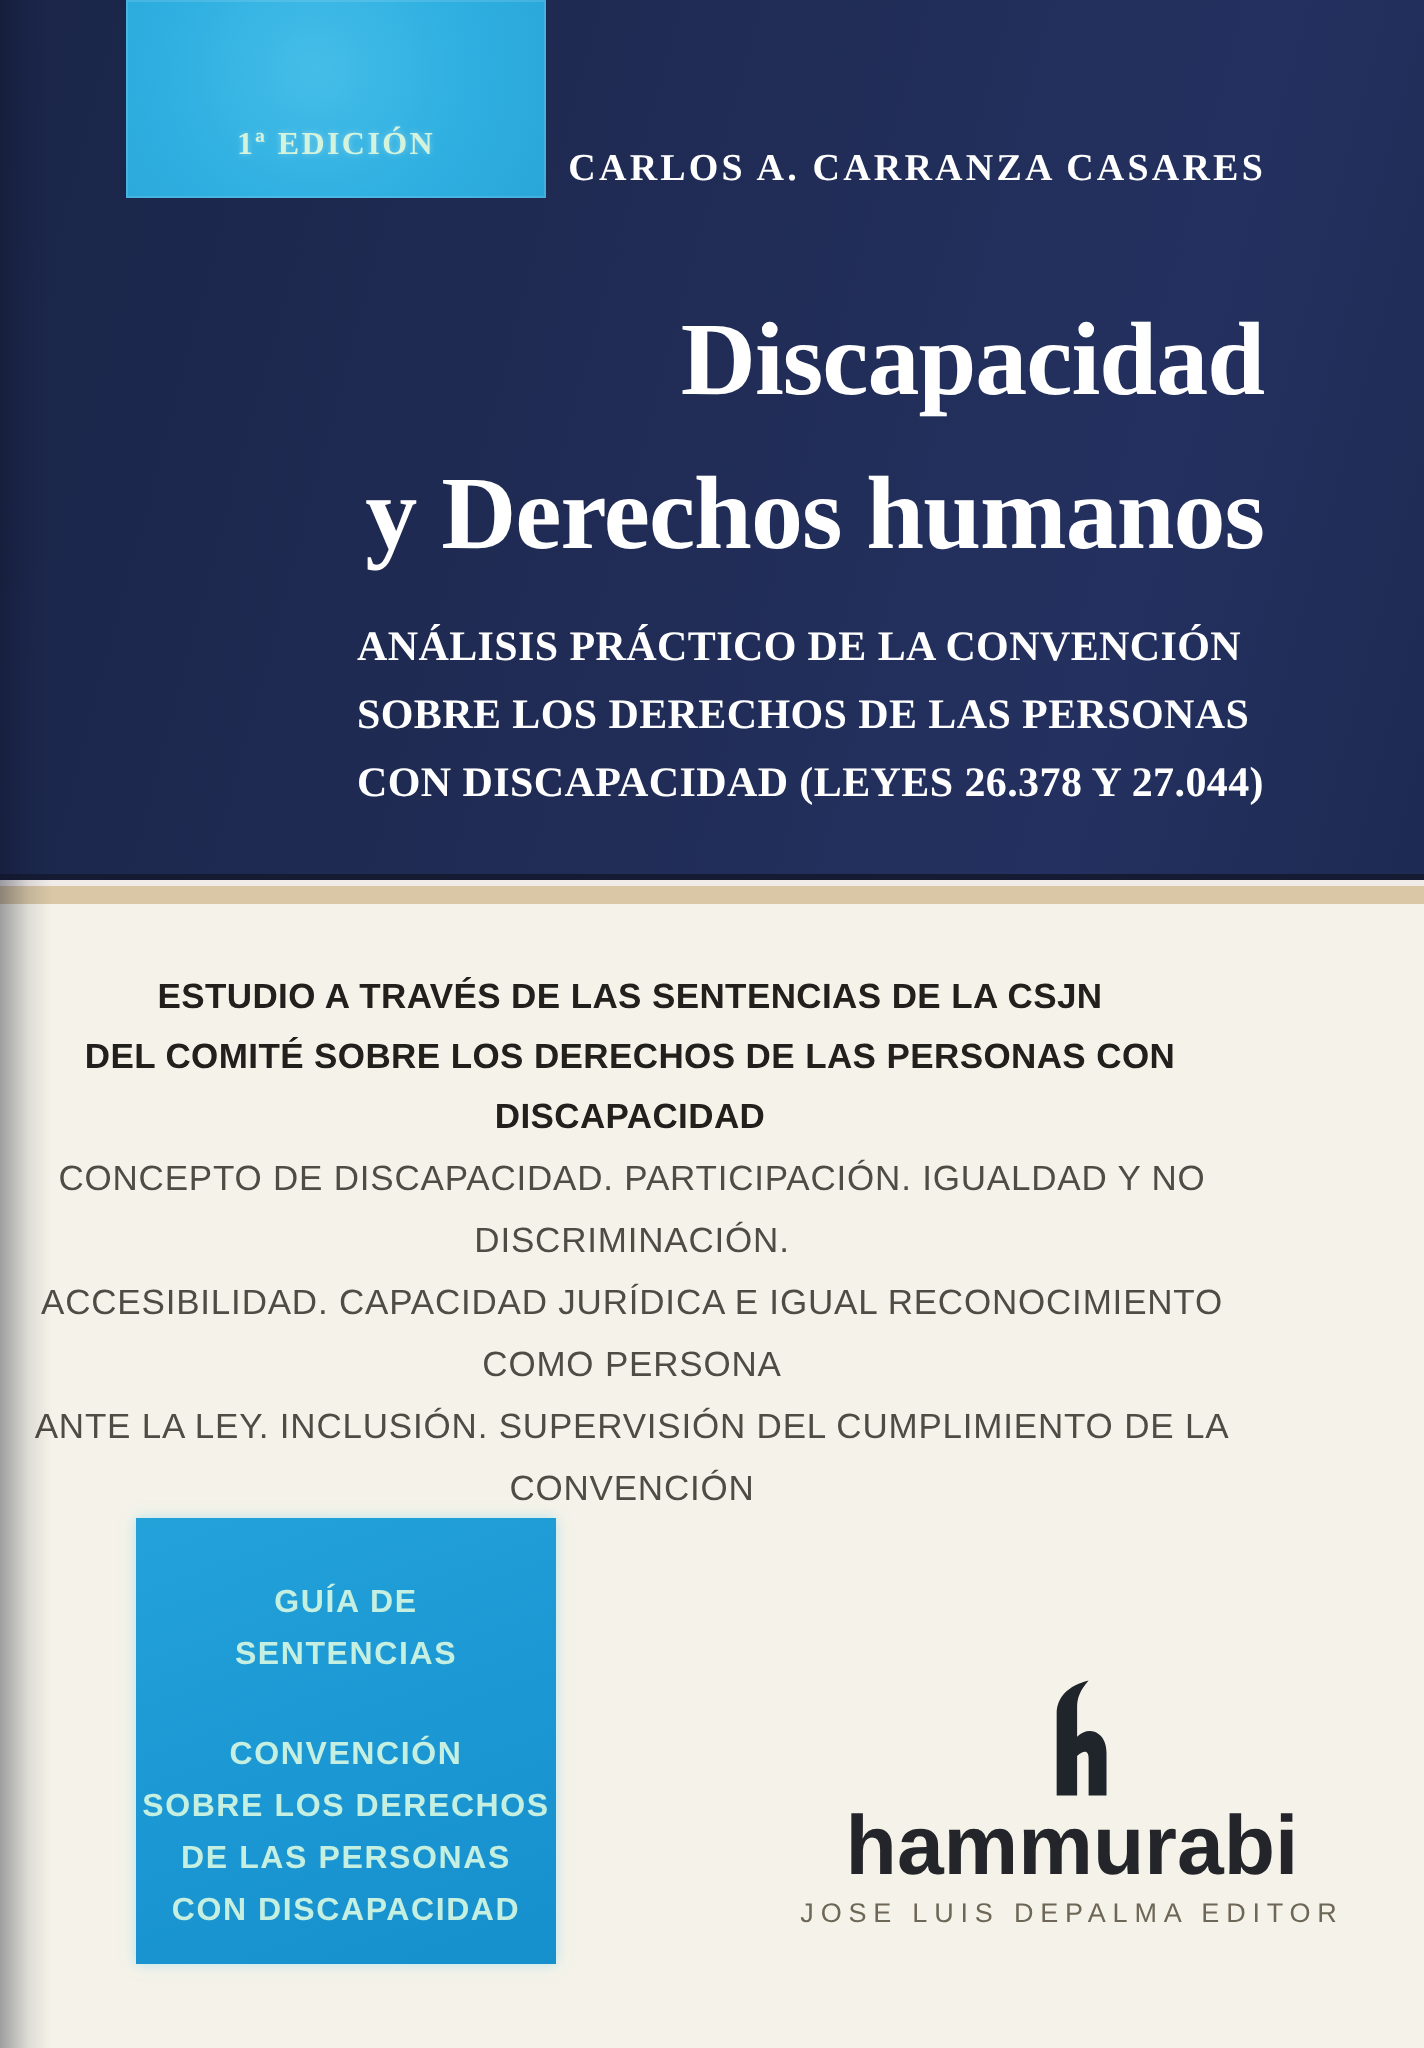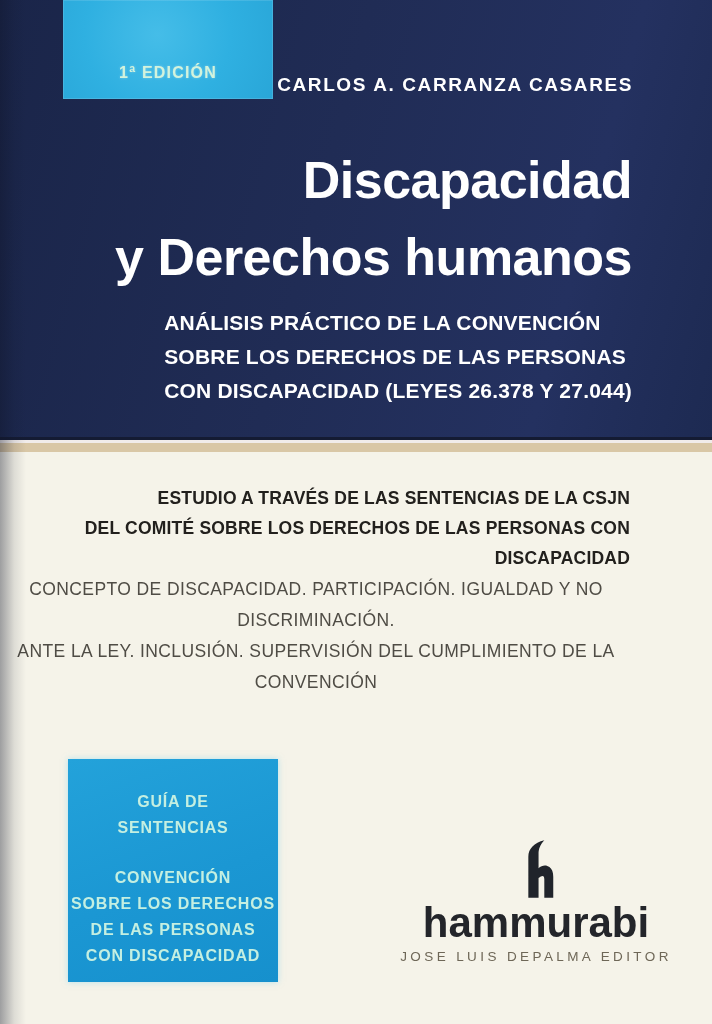--- a/index.html
+++ b/index.html
@@ -11,20 +11,21 @@
   .page{
     position:relative; width:712px; height:1024px; overflow:hidden;
     background:var(--cream);
     font-family:"Liberation Sans", sans-serif;
     margin:0 auto;
   }
   
   .navy-panel{
     position:absolute; left:0; top:0; width:712px; height:437px;
     background:linear-gradient(105deg,#1a2549 0%, var(--navy) 45%, #243160 78%, #1d2a52 100%);
+    font-family:Liberation Serif, serif;
   }
   .divider-dark{position:absolute;left:0;top:437px;width:712px;height:3px;background:#141B33;}
   .divider-light{position:absolute;left:0;top:440px;width:712px;height:3px;background:#F1ECEA;}
   .divider-tan{position:absolute;left:0;top:443px;width:712px;height:9px;background:var(--tan);}
   
   .spine-shadow{
     position:absolute;left:0;top:0;width:26px;height:1024px;
     background:linear-gradient(90deg,rgba(15,20,40,0.38),rgba(15,20,40,0.10) 55%,rgba(15,20,40,0));
     pointer-events:none;
   }
@@ -47,21 +48,21 @@
   .title{
     position:absolute; top:142px; right:80px; text-align:right;
     color:var(--white); font-weight:bold; font-size:52px; line-height:77px; letter-spacing:-0.5px;
   }
   .subtitle{
     position:absolute; top:306px; right:80px; text-align:left;
     color:var(--white); font-weight:bold; font-size:21px; line-height:34px; letter-spacing:0.2px;
   }
   
   .study{
-    position:absolute; top:483px; right:82px; text-align:right;
+    position:absolute; top:483px; right:82px; text-align:center;
     color:var(--ink); font-weight:bold; font-size:17.5px; line-height:30px; letter-spacing:0.2px;
   }
   .topics{
     position:absolute; top:574px; right:80px; text-align:center;
     color:var(--muted); font-weight:400; font-size:17.5px; line-height:31px; letter-spacing:0.4px;
     font-stretch:condensed;
   }
   
   .annex-label{
     position:absolute; left:121px; top:769px;
@@ -119,20 +120,21 @@
   <div class="divider-light"></div>
   <div class="divider-tan"></div>
 
   <div class="study">
     <div>ESTUDIO A TRAVÉS DE LAS SENTENCIAS DE LA CSJN</div>
     <div>DEL COMITÉ SOBRE LOS DERECHOS DE LAS PERSONAS CON DISCAPACIDAD</div>
   </div>
 
   <div class="topics">
     <div>CONCEPTO DE DISCAPACIDAD. PARTICIPACIÓN. IGUALDAD Y NO DISCRIMINACIÓN.</div>
+    <div>ACCESIBILIDAD. CAPACIDAD JURÍDICA E IGUAL RECONOCIMIENTO COMO PERSONA</div>
     <div>ANTE LA LEY. INCLUSIÓN. SUPERVISIÓN DEL CUMPLIMIENTO DE LA CONVENCIÓN</div>
   </div>
 
   <div class="annex-label">EN ANEXO</div>
   <div class="annex-box">
     <div class="group1">
       <div class="line">GUÍA DE</div>
       <div class="line">SENTENCIAS</div>
     </div>
     <div class="group2">

